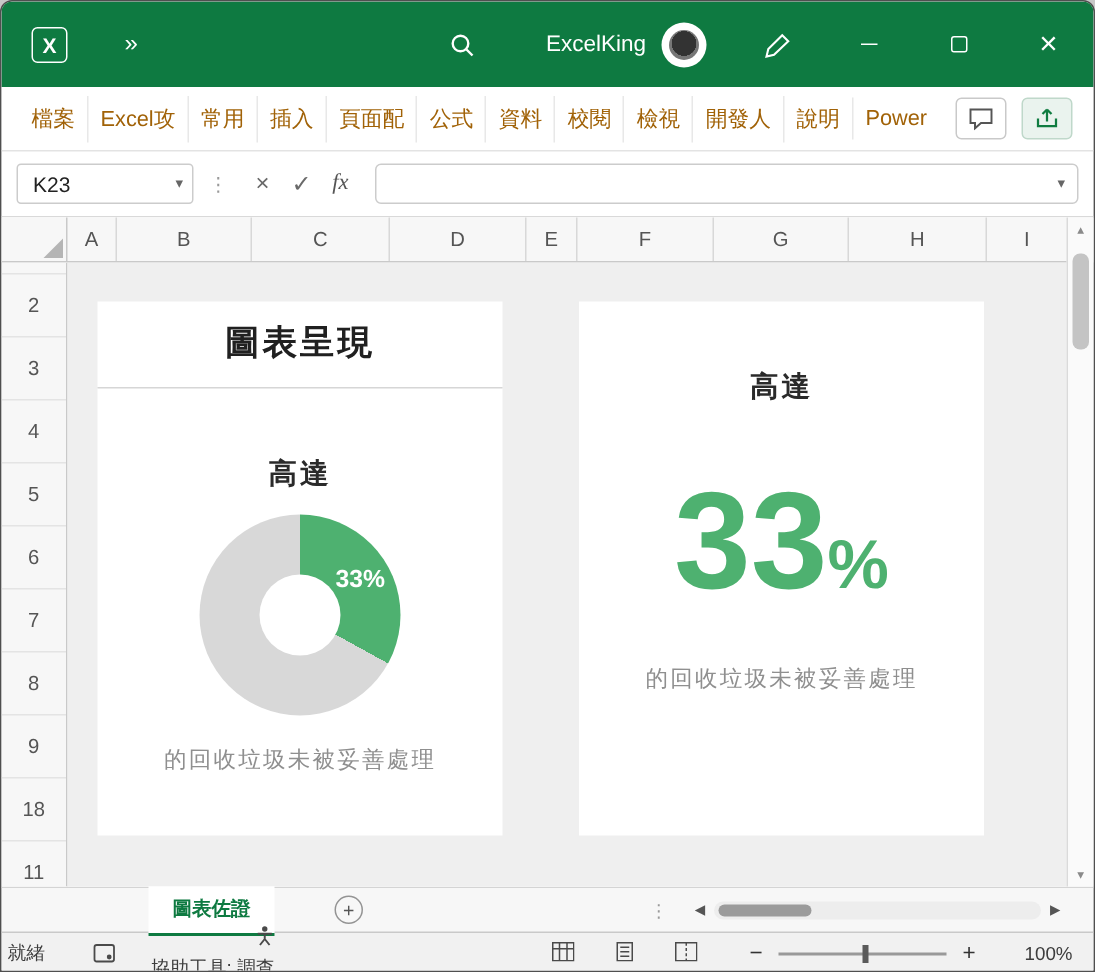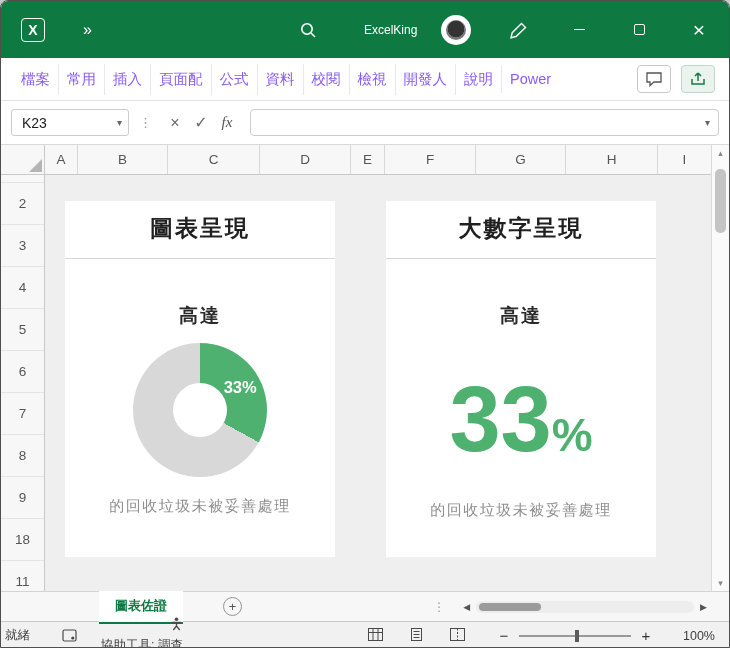--- a/index.html
+++ b/index.html
@@ -11,38 +11,38 @@
   
   .titlebar { height:57px; background:#0E7A41; position:relative; color:#fff; }
   .tb-item { position:absolute; top:0; height:57px; display:flex; align-items:center; }
   .app-icon { left:20px; }
   .app-icon .logo-box { width:24px; height:24px; border:1.6px solid #fff; border-radius:4px;
                         display:flex; align-items:center; justify-content:center;
                         font-weight:bold; font-size:14px; color:#fff; }
   .overflow { left:82px; font-size:16px; }
   .doc-title { left:128px; font-size:15px; }
   .tb-search { left:298px; }
-  .tb-account { left:363px; font-size:12px; }
+  .tb-account { left:363px; font-size:15px; }
   .tb-avatar { left:440px; }
   .avatar-circle { width:30px; height:30px; border-radius:50%; background:#fff;
                    display:flex; align-items:center; justify-content:center; }
   .avatar-inner { width:20px; height:20px; border-radius:50%;
                   background:radial-gradient(circle at 50% 45%, #333 0 55%, #777 56% 100%); }
   .tb-ink { left:508px; }
   .cap-btn { width:60px; justify-content:center; cursor:default; }
   .cap-min { left:548px; }
   .cap-max { left:608px; }
   .cap-close { left:668px; font-size:21px; }
   .min-glyph { width:11px; height:1.6px; background:#fff; display:block; }
   .max-glyph { width:11px; height:11px; border:1.3px solid #fff; border-radius:2px; display:block; }
 
   
   .ribbon { height:43px; background:#fff; border-bottom:1px solid #E3E3E3;
             display:flex; align-items:center; padding-left:12px; position:relative; }
-  .ribbon-tab { padding:6px 8px; font-size:14.5px; color:#8b5cf6; white-space:nowrap; }
+  .ribbon-tab { padding:6px 8px; font-size:14.5px; color:#a16207; white-space:nowrap; }
   .ribbon-tab + .ribbon-tab { border-left:1px solid #E8E8E8; }
   .ribbon-right { position:absolute; top:7px; display:flex; align-items:center; justify-content:center;
                   width:34px; height:28px; border-radius:4px; }
   .comments-btn { right:58px; border:1px solid #C9C9C9; background:#fff; }
   .share-btn { right:14px; border:1px solid #BFD8CA; background:#EAF3EE; }
 
   
   .formula-bar { height:44px; background:#fff; border-bottom:1px solid #D9D9D9;
                  display:flex; align-items:center; padding:0 10px; }
   .name-box { width:118px; height:27px; border:1px solid #CCCCCC; border-radius:3px;
@@ -164,20 +164,21 @@
         <span class="min-glyph"></span>
       </div>
     <div class="tb-item cap-btn cap-max">
         <span class="max-glyph"></span>
       </div>
     <div class="tb-item cap-btn cap-close">×</div>
   </div>
 
   <div class="ribbon">
     <div class="ribbon-tab">檔案</div>
+    <div class="ribbon-tab">Excel攻</div>
     <div class="ribbon-tab">常用</div>
     <div class="ribbon-tab">插入</div>
     <div class="ribbon-tab">頁面配</div>
     <div class="ribbon-tab">公式</div>
     <div class="ribbon-tab">資料</div>
     <div class="ribbon-tab">校閱</div>
     <div class="ribbon-tab">檢視</div>
     <div class="ribbon-tab">開發人</div>
     <div class="ribbon-tab">說明</div>
     <div class="ribbon-tab">Power</div>
@@ -245,21 +246,20 @@
           <div class="card-title">圖表呈現</div>
           <div class="lead">高達</div>
           <div class="donut" style="background: conic-gradient(rgb(78, 177, 112) 0deg, rgb(78, 177, 112) 33%, rgb(216, 216, 216) 33%, rgb(216, 216, 216) 100%);">
             <span class="donut-hole"></span>
             <span class="donut-label">33%</span>
           </div>
           <div class="caption">的回收垃圾未被妥善處理</div>
         </div>
 
         <div class="card card-right">
-          <div class="card-title">大數字呈現</div>
           <div class="lead">高達</div>
           <div class="big-figure">
             <span class="big-num">33</span><span class="big-unit">%</span>
           </div>
           <div class="caption">的回收垃圾未被妥善處理</div>
         </div>
       </div>
     </div>
 
     <div class="v-scrollbar">

